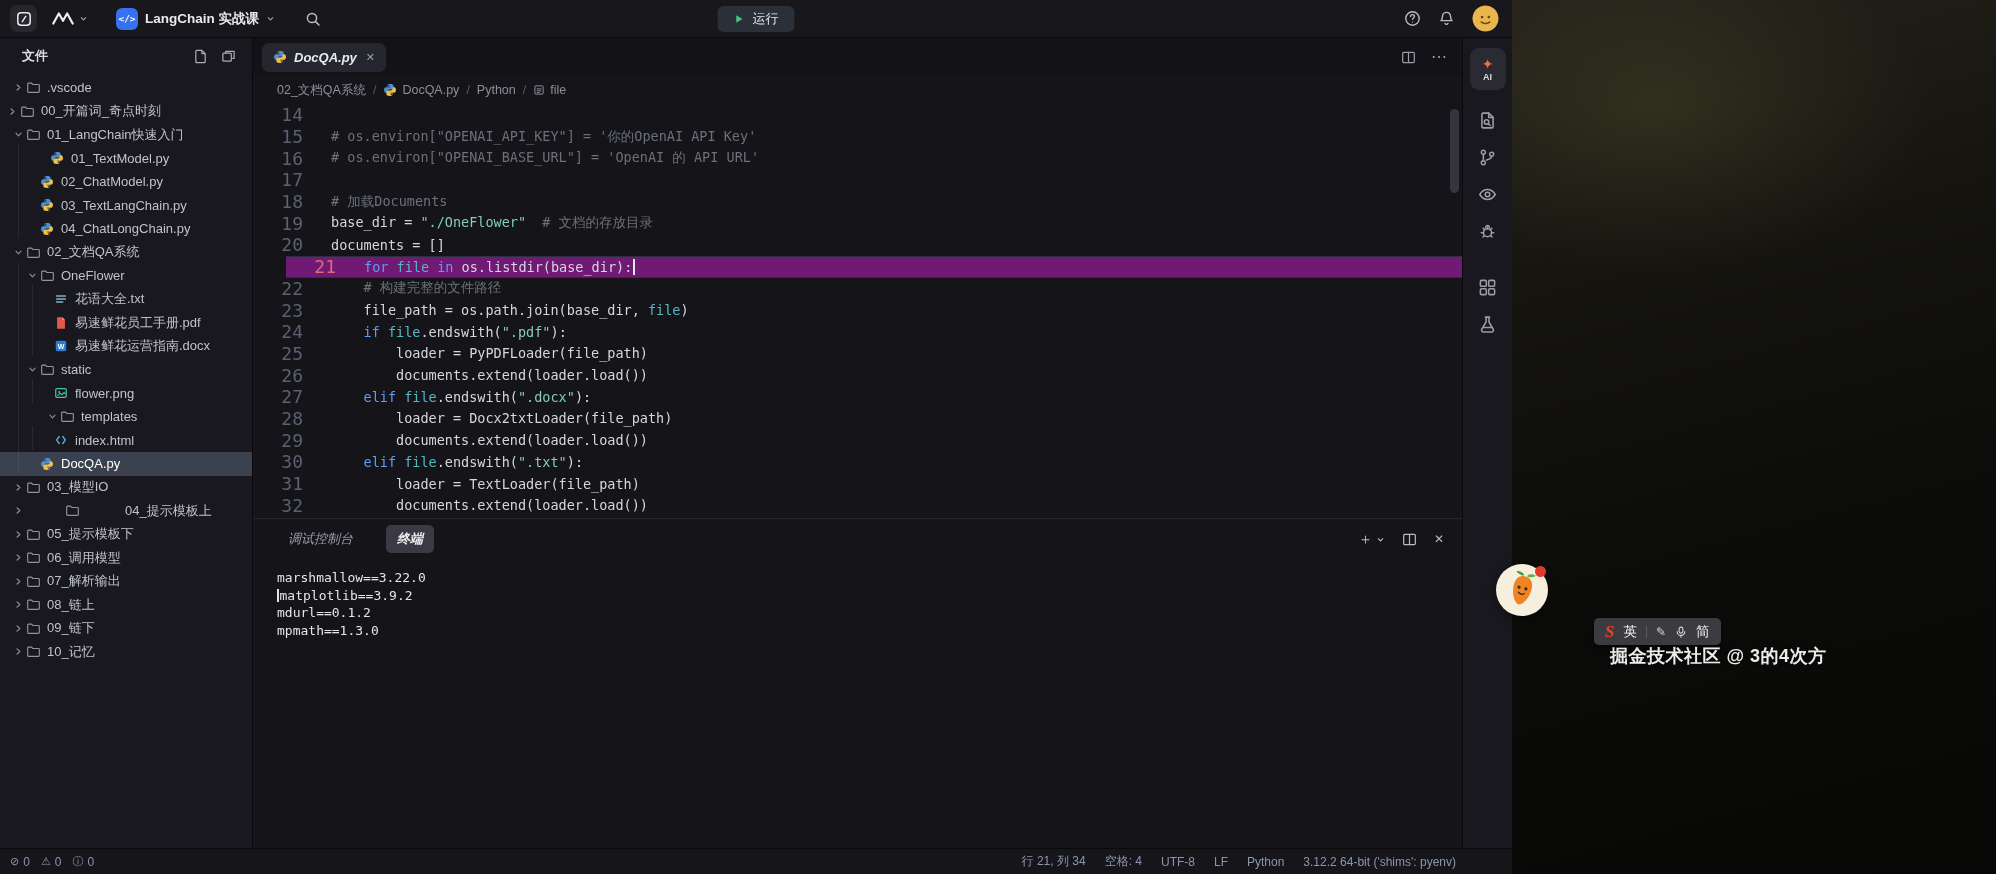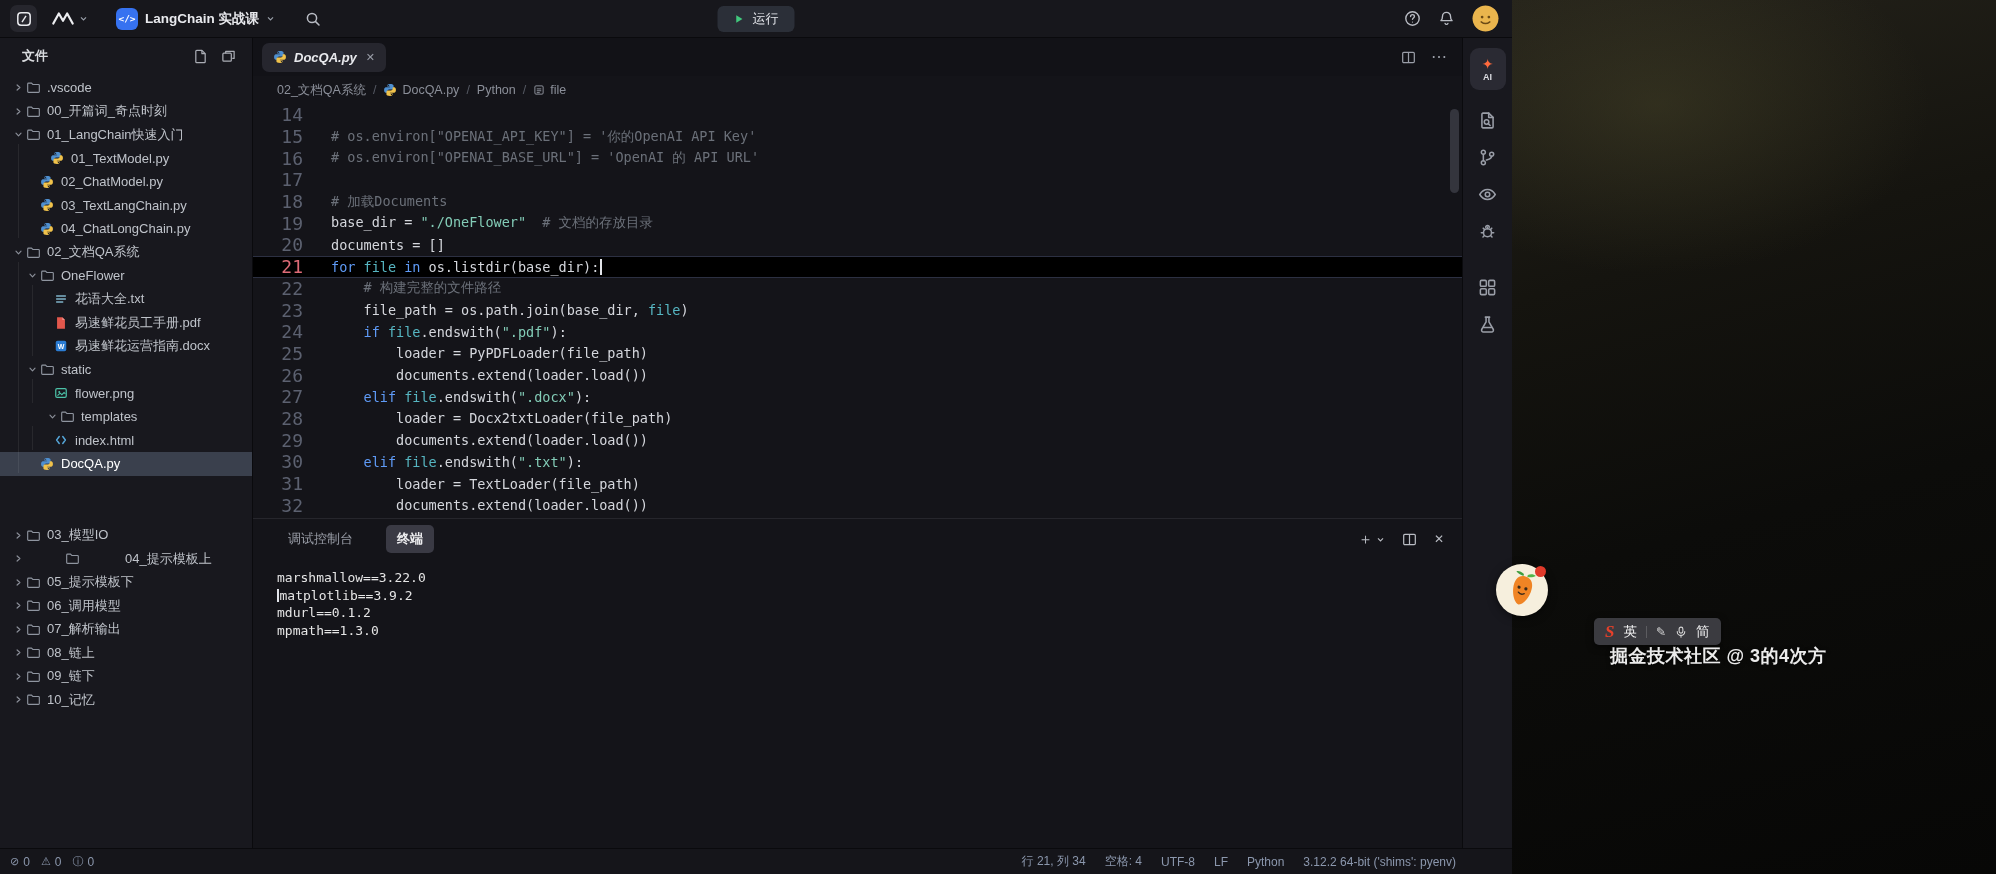--- a/index.html
+++ b/index.html
@@ -91,36 +91,36 @@
     font-size:12.5px; color:#8b8f99; }
   .bc-item { display:flex; align-items:center; gap:5px; cursor:pointer; }
   .bc-sep { color:#565a64; margin:0 7px; }
 
   .code-area { flex:1; position:relative; overflow:hidden;
     font-family:"DejaVu Sans Mono", monospace; font-size:13.5px; }
   .code-line { display:flex; align-items:center; height:21.7px; }
   .lnum { width:72px; flex:0 0 72px; text-align:right; padding-right:22px; font-size:18px;
     color:#5c6170; }
   .lcontent { white-space:pre; color:#d5d7dd; margin-left:6px; }
-  .code-line.active { background:#000000;
-    box-shadow: inset 0 1px 0 #2c3042, inset 0 -1px 0 #2c3042; }
+  .code-line.active { background:#701a75;
+    box-shadow: inset 0 1px 0 #2c3042, inset 0 -1px 0 #2c3042; margin-left: 33px; }
   .code-line.active .lnum { color:#de6b77; }
   .tok-c { color:#6b7079; } .tok-k { color:#5f9bf7; } .tok-s { color:#83ccb7; }
   .tok-b { color:#56b6c2; } .tok-p { color:#d5d7dd; }
   .caret { display:inline-block; width:1.5px; height:16px; background:#e2e4e9;
     vertical-align:-3px; margin-left:1px; }
   .code-scrollbar { position:absolute; right:3px; top:5px; width:9px; height:100%; }
   .code-scrollbar .thumb { width:9px; height:84px; background:#34353d; border-radius:5px; }
 
   
   .panel { height:330px; flex:0 0 330px; border-top:1px solid #26262c; display:flex;
     flex-direction:column; }
   .panel-header { height:40px; flex:0 0 40px; display:flex; align-items:center;
     padding:0 18px 0 24px; }
-  .panel-tabs { display:flex; align-items:flex-end; gap:22px; }
+  .panel-tabs { display:flex; align-items:flex-end; gap:22px;font-style:italic; }
   .panel-tab { font-size:13px; color:#9a9ea8; padding:5px 11px; border-radius:5px; cursor:pointer; }
   .panel-tab.active { background:#3a3a44; color:#ededef; font-weight:600; }
   .panel-actions { margin-left:auto; display:flex; align-items:center; gap:17px; color:#b9bcc3; }
   .pa-plus { font-size:15px; display:flex; align-items:center; gap:3px; }
   .pa-close { font-size:12px; }
   .terminal { flex:1; padding:10px 0 0 24px; font-family:"DejaVu Sans Mono", monospace;
     font-size:13px; line-height:17.5px; color:#e5e5e5; white-space:pre; }
   .term-caret { display:inline-block; width:1.5px; height:13px; background:#e2e4e9;
     margin-right:1px; vertical-align:-2px; }
 
@@ -271,21 +271,21 @@
                   <path d="M5.5 3.5L10.5 8l-5 4.5"></path>
                 </svg>
               </span>
               <span class="ficon">
                 <svg width="15" height="15" viewBox="0 0 16 16" fill="none" stroke="#8f95a0" stroke-width="1.2">
                   <path d="M1.8 4.2c0-.5.4-.9.9-.9h3.1l1.5 1.5h6c.5 0 .9.4.9.9v6.6c0 .5-.4.9-.9.9H2.7a.9.9 0 0 1-.9-.9z"></path>
                 </svg>
               </span>
               <span class="tlabel">.vscode</span>
             </div>
-            <div class="tree-row" style="padding-left: 10px;">
+            <div class="tree-row" style="padding-left: 4px;">
               <span class="twisty">
                 <svg width="9" height="9" viewBox="0 0 16 16" fill="none" stroke="currentColor" stroke-width="2" stroke-linecap="round" stroke-linejoin="round">
                   <path d="M5.5 3.5L10.5 8l-5 4.5"></path>
                 </svg>
               </span>
               <span class="ficon">
                 <svg width="15" height="15" viewBox="0 0 16 16" fill="none" stroke="#8f95a0" stroke-width="1.2">
                   <path d="M1.8 4.2c0-.5.4-.9.9-.9h3.1l1.5 1.5h6c.5 0 .9.4.9.9v6.6c0 .5-.4.9-.9.9H2.7a.9.9 0 0 1-.9-.9z"></path>
                 </svg>
               </span>
@@ -450,21 +450,21 @@
             <div class="tree-row selected" style="padding-left: 24px;">
               <span class="twisty"></span>
               <span class="ficon">
                 <svg width="14" height="14" viewBox="0 0 16 16">
                   <path d="M7.9 1.2c-2.6 0-2.8 1.1-2.8 1.9v1.3h3v.5H3.9c-1 0-2.7.3-2.7 3.1 0 2.9 1.6 3.1 2.4 3.1h1.3V9.6c0-1 .6-2.1 2.2-2.1h3c.9 0 2-.5 2-1.9V3.1c0-1.2-1.3-1.9-4.2-1.9zM6.4 2.2a.7.7 0 1 1 0 1.4.7.7 0 0 1 0-1.4z" fill="#4e8fd0"></path>
                   <path d="M8.1 14.8c2.6 0 2.8-1.1 2.8-1.9v-1.3h-3v-.5h4.2c1 0 2.7-.3 2.7-3.1 0-2.9-1.6-3.1-2.4-3.1h-1.3v1.5c0 1-.6 2.1-2.2 2.1h-3c-.9 0-2 .5-2 1.9v2.5c0 1.2 1.3 1.9 4.2 1.9zm1.5-1a.7.7 0 1 1 0-1.4.7.7 0 0 1 0 1.4z" fill="#f0c24b"></path>
                 </svg>
               </span>
               <span class="tlabel">DocQA.py</span>
             </div>
-            <div class="tree-row" style="padding-left: 10px; margin-top: 48px;">
+            <div class="tree-row" style="padding-left: 10px;">
               <span class="twisty">
                 <svg width="9" height="9" viewBox="0 0 16 16" fill="none" stroke="currentColor" stroke-width="2" stroke-linecap="round" stroke-linejoin="round">
                   <path d="M5.5 3.5L10.5 8l-5 4.5"></path>
                 </svg>
               </span>
               <span class="ficon">
                 <svg width="15" height="15" viewBox="0 0 16 16" fill="none" stroke="#8f95a0" stroke-width="1.2">
                   <path d="M1.8 4.2c0-.5.4-.9.9-.9h3.1l1.5 1.5h6c.5 0 .9.4.9.9v6.6c0 .5-.4.9-.9.9H2.7a.9.9 0 0 1-.9-.9z"></path>
                 </svg>
               </span>

